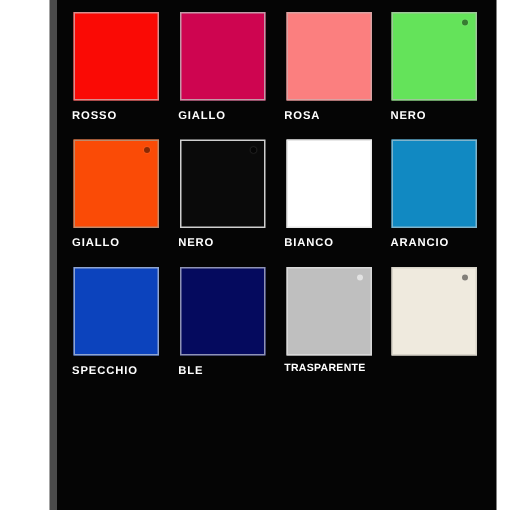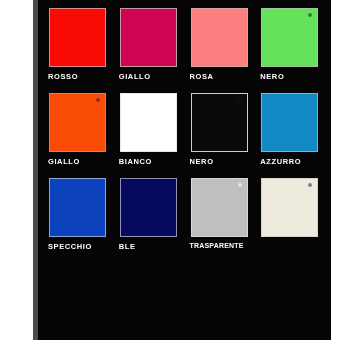--- a/index.html
+++ b/index.html
@@ -130,32 +130,32 @@
           </div>
           <div class="label">NERO</div>
         </div>
         <div class="cell">
           <div class="swatch" style="background: rgb(250, 75, 6); border-color: rgb(192, 138, 106);">
             <span class="dot"></span>
           </div>
           <div class="label">GIALLO</div>
         </div>
         <div class="cell">
-          <div class="swatch" style="background: rgb(255, 255, 255); border-color: rgb(232, 232, 232);"></div>
-          <div class="label">BIANCO</div>
-        </div>
-        <div class="cell">
           <div class="swatch" style="background: rgb(10, 10, 10); border-color: rgb(207, 207, 207);">
             <span class="dot"></span>
           </div>
           <div class="label">NERO</div>
         </div>
         <div class="cell">
+          <div class="swatch" style="background: rgb(255, 255, 255); border-color: rgb(232, 232, 232);"></div>
+          <div class="label">BIANCO</div>
+        </div>
+        <div class="cell">
           <div class="swatch" style="background: rgb(17, 137, 194); border-color: rgb(127, 180, 204);"></div>
-          <div class="label">AZZURRO</div>
+          <div class="label">ARANCIO</div>
         </div>
         <div class="cell">
           <div class="swatch" style="background: rgb(12, 67, 189); border-color: rgb(143, 165, 209);"></div>
           <div class="label">SPECCHIO</div>
         </div>
         <div class="cell">
           <div class="swatch" style="background: rgb(5, 10, 94); border-color: rgb(143, 147, 181);"></div>
           <div class="label">BLE</div>
         </div>
         <div class="cell">

